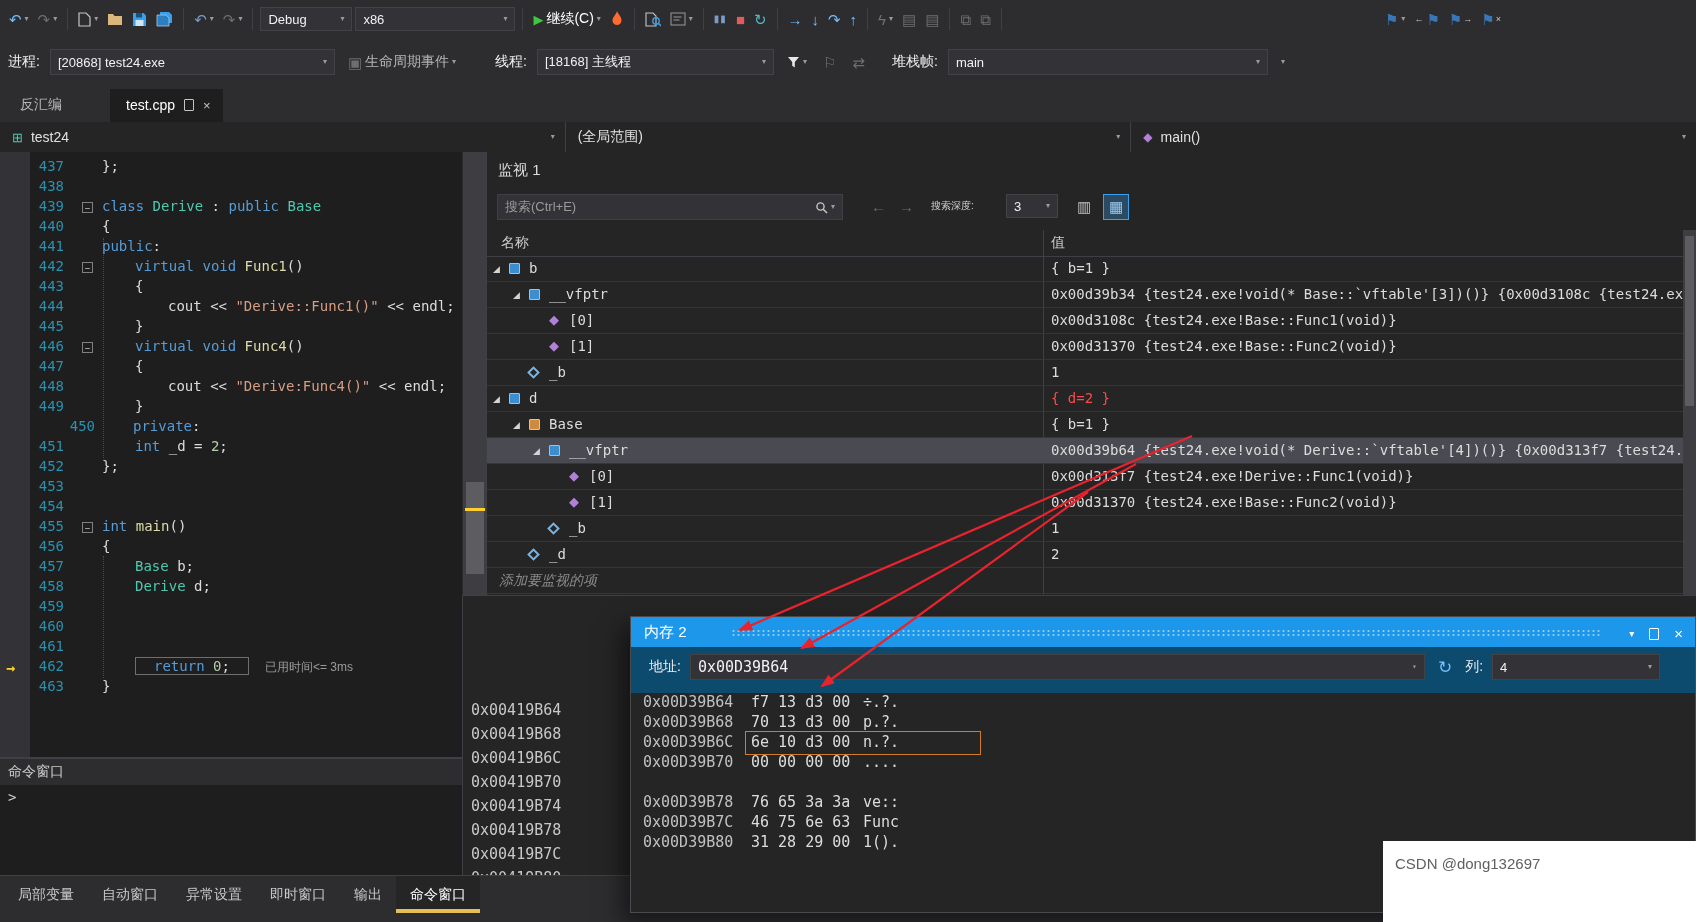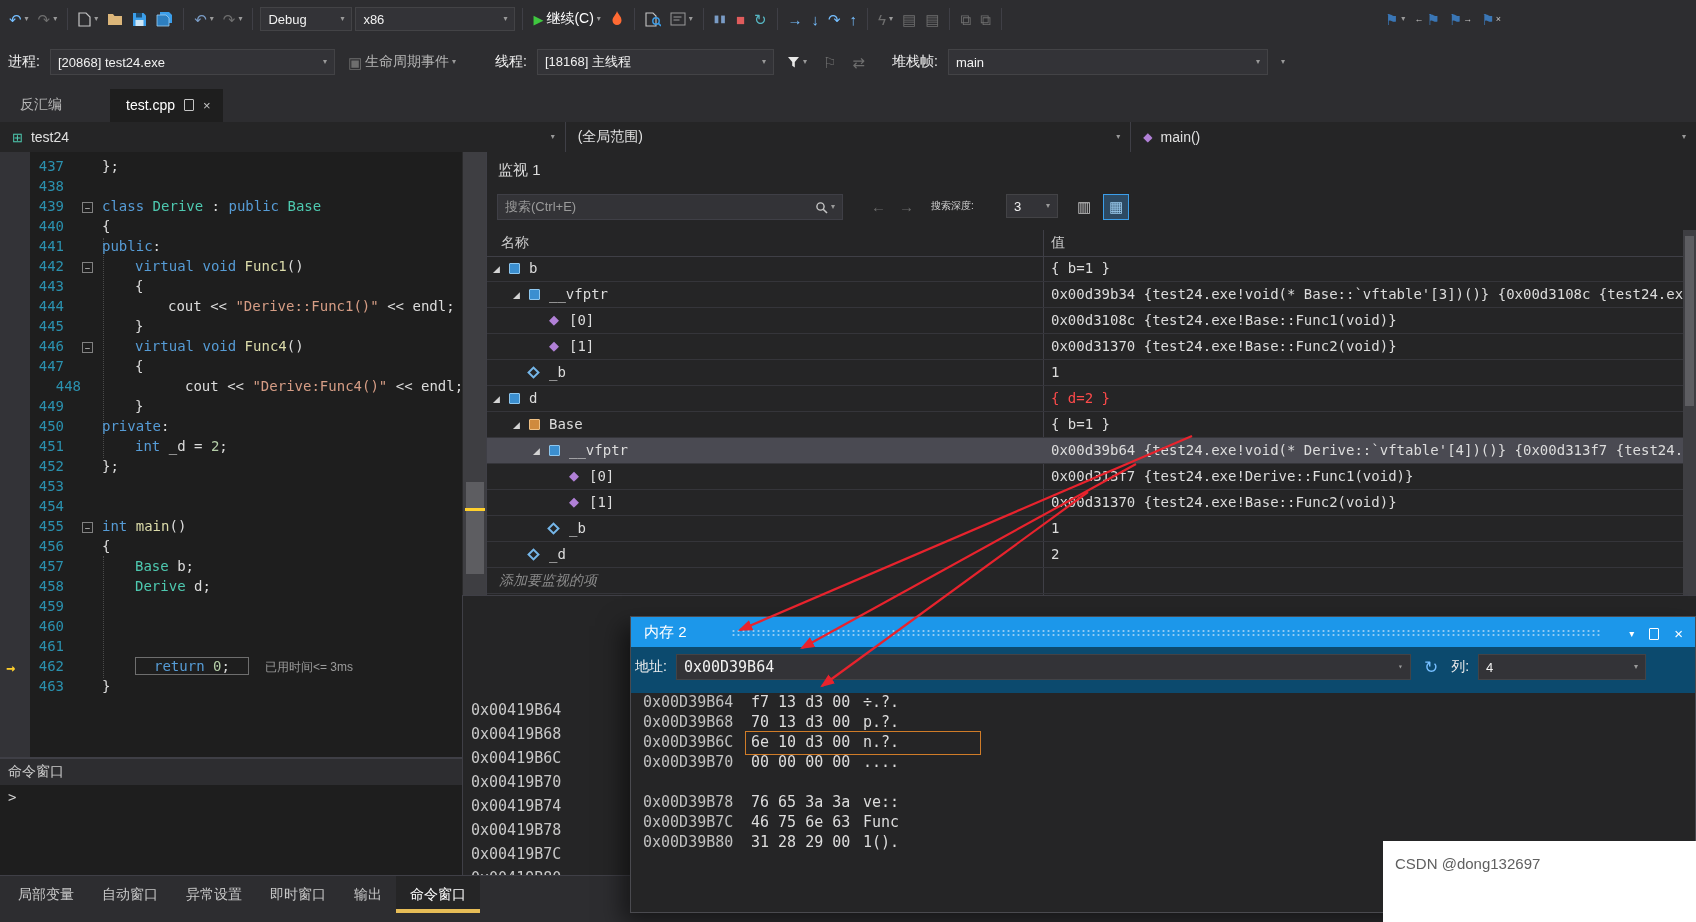--- a/index.html
+++ b/index.html
@@ -91,21 +91,21 @@
   .m1bot{position:absolute;font:15px "DejaVu Sans Mono",monospace;color:#c8c8c8}
   .m1sel{background:#264f78;color:#ffffff;padding:1px 4px}
   #mem2{position:absolute;top:616px;left:630px;right:0;height:297px;background:#0c4a6e;
         border:1px solid #4a4a4f;box-shadow:-8px 10px 22px rgba(0,0,0,.5);z-index:20;box-sizing:border-box}
   .m2title{position:absolute;top:0;left:0;right:0;height:30px;background:#1c97ea;color:#fff;font-size:15px;
            display:flex;align-items:center;padding:0 13px;box-sizing:border-box}
   .m2dots{position:absolute;left:100px;right:95px;top:12px;height:8px;
           background-image:radial-gradient(rgba(255,255,255,.5) 1px,transparent 1.3px);background-size:5px 4px}
   .m2btns{position:absolute;right:12px;top:8px;display:flex;gap:15px;align-items:center;color:#fff}
   .m2bar{position:absolute;top:30px;left:0;right:0;height:40px;display:flex;align-items:center;gap:9px;
-         padding:0 4px;font-size:14px;color:#eeeeee}
+         padding:0 18px;font-size:14px;color:#eeeeee}
   #mem2-rows{position:absolute;top:76px;left:0;right:0;bottom:0;font:15px "DejaVu Sans Mono",monospace;
              overflow:hidden;background:#252526}
   .mrow{position:absolute;left:0;right:0;height:20px}
   .maddr{position:absolute;left:12px;color:#c0c0c0}
   .mhex{position:absolute;left:120px;color:#dcdcdc}
   .masc{position:absolute;left:232px;color:#dcdcdc}
   .membox{position:absolute;left:114px;top:-2px;width:234px;height:22px;border:1px solid #d07c28}
 
   
   #cmdwin{position:absolute;top:757px;left:0;width:462px;height:118px;background:#2d2d30;border-top:2px solid #3f3f46}
@@ -338,23 +338,23 @@
         <div class="eline" style="top: 26px;"><span class="ln">438</span><span class="code" style="padding-left: 0px;"></span></div>
         <div class="eline" style="top: 46px;"><span class="ln">439</span><span class="fold">−</span><span class="code" style="padding-left: 0px;"><span class="c-k">class</span><span class="c-d"> </span><span class="c-t">Derive</span><span class="c-d"> : </span><span class="c-k">public</span><span class="c-d"> </span><span class="c-t">Base</span></span></div>
         <div class="eline" style="top: 66px;"><span class="ln">440</span><span class="code" style="padding-left: 0px;"><span class="c-d">{</span></span></div>
         <div class="eline" style="top: 86px;"><span class="ln">441</span><span class="code" style="padding-left: 0px;"><span class="c-k">public</span><span class="c-d">:</span></span></div>
         <div class="eline" style="top: 106px;"><span class="ln">442</span><span class="fold">−</span><span class="code" style="padding-left: 33px;"><span class="c-k">virtual</span><span class="c-d"> </span><span class="c-k">void</span><span class="c-d"> </span><span class="c-f">Func1</span><span class="c-d">()</span></span></div>
         <div class="eline" style="top: 126px;"><span class="ln">443</span><span class="code" style="padding-left: 33px;"><span class="c-d">{</span></span></div>
         <div class="eline" style="top: 146px;"><span class="ln">444</span><span class="code" style="padding-left: 66px;"><span class="c-d">cout &lt;&lt; </span><span class="c-s">"Derive::Func1()"</span><span class="c-d"> &lt;&lt; endl;</span></span></div>
         <div class="eline" style="top: 166px;"><span class="ln">445</span><span class="code" style="padding-left: 33px;"><span class="c-d">}</span></span></div>
         <div class="eline" style="top: 186px;"><span class="ln">446</span><span class="fold">−</span><span class="code" style="padding-left: 33px;"><span class="c-k">virtual</span><span class="c-d"> </span><span class="c-k">void</span><span class="c-d"> </span><span class="c-f">Func4</span><span class="c-d">()</span></span></div>
         <div class="eline" style="top: 206px;"><span class="ln">447</span><span class="code" style="padding-left: 33px;"><span class="c-d">{</span></span></div>
-        <div class="eline" style="top: 226px; margin-left: 17px;"><span class="ln">448</span><span class="code" style="padding-left: 66px;"><span class="c-d">cout &lt;&lt; </span><span class="c-s">"Derive:Func4()"</span><span class="c-d"> &lt;&lt; endl;</span></span></div>
+        <div class="eline" style="top: 226px;"><span class="ln">448</span><span class="code" style="padding-left: 66px;"><span class="c-d">cout &lt;&lt; </span><span class="c-s">"Derive:Func4()"</span><span class="c-d"> &lt;&lt; endl;</span></span></div>
         <div class="eline" style="top: 246px;"><span class="ln">449</span><span class="code" style="padding-left: 33px;"><span class="c-d">}</span></span></div>
-        <div class="eline" style="top: 266px;"><span class="ln">450</span><span class="code" style="padding-left: 0px;"><span class="c-k">private</span><span class="c-d">:</span></span></div>
+        <div class="eline" style="top: 266px; margin-left: 31px;"><span class="ln">450</span><span class="code" style="padding-left: 0px;"><span class="c-k">private</span><span class="c-d">:</span></span></div>
         <div class="eline" style="top: 286px;"><span class="ln">451</span><span class="code" style="padding-left: 33px;"><span class="c-k">int</span><span class="c-d"> _d = </span><span class="c-n">2</span><span class="c-d">;</span></span></div>
         <div class="eline" style="top: 306px;"><span class="ln">452</span><span class="code" style="padding-left: 0px;"><span class="c-d">};</span></span></div>
         <div class="eline" style="top: 326px;"><span class="ln">453</span><span class="code" style="padding-left: 0px;"></span></div>
         <div class="eline" style="top: 346px;"><span class="ln">454</span><span class="code" style="padding-left: 0px;"></span></div>
         <div class="eline" style="top: 366px;"><span class="ln">455</span><span class="fold">−</span><span class="code" style="padding-left: 0px;"><span class="c-k">int</span><span class="c-d"> </span><span class="c-f">main</span><span class="c-d">()</span></span></div>
         <div class="eline" style="top: 386px;"><span class="ln">456</span><span class="code" style="padding-left: 0px;"><span class="c-d">{</span></span></div>
         <div class="eline" style="top: 406px;"><span class="ln">457</span><span class="code" style="padding-left: 33px;"><span class="c-t">Base</span><span class="c-d"> b;</span></span></div>
         <div class="eline" style="top: 426px;"><span class="ln">458</span><span class="code" style="padding-left: 33px;"><span class="c-t">Derive</span><span class="c-d"> d;</span></span></div>
         <div class="eline" style="top: 446px;"><span class="ln">459</span><span class="code" style="padding-left: 0px;"></span></div>
         <div class="eline" style="top: 466px;"><span class="ln">460</span><span class="code" style="padding-left: 0px;"></span></div>

